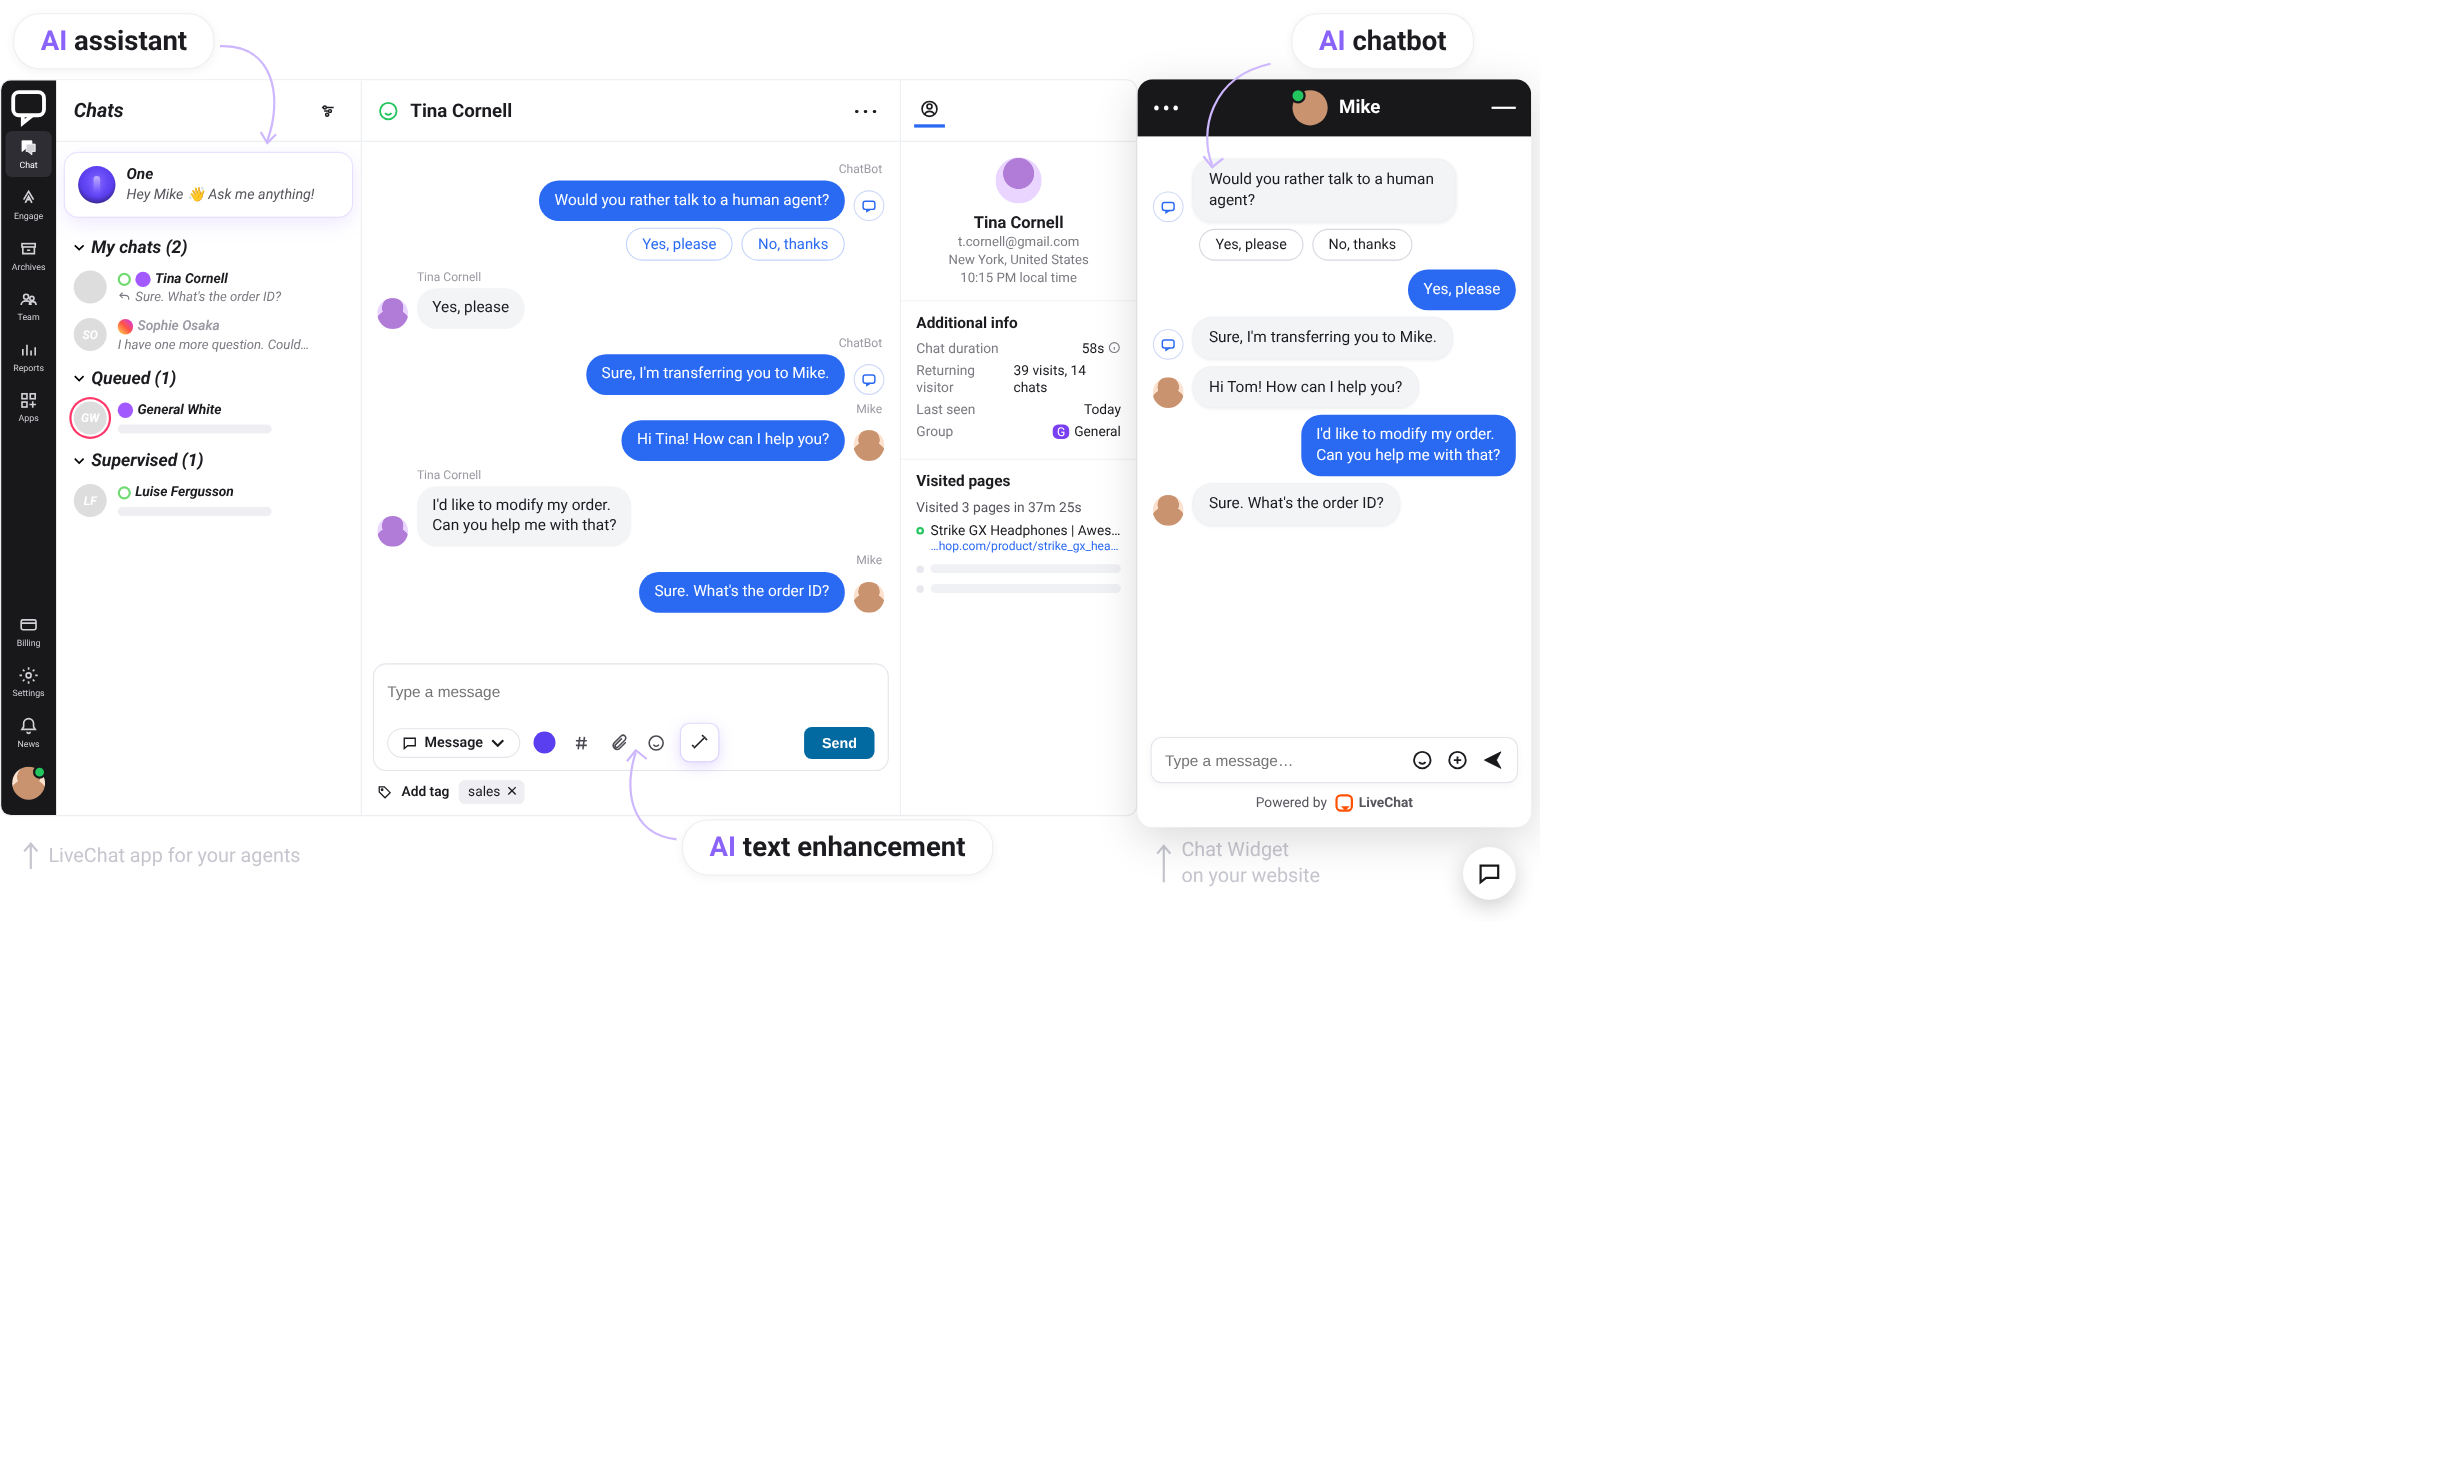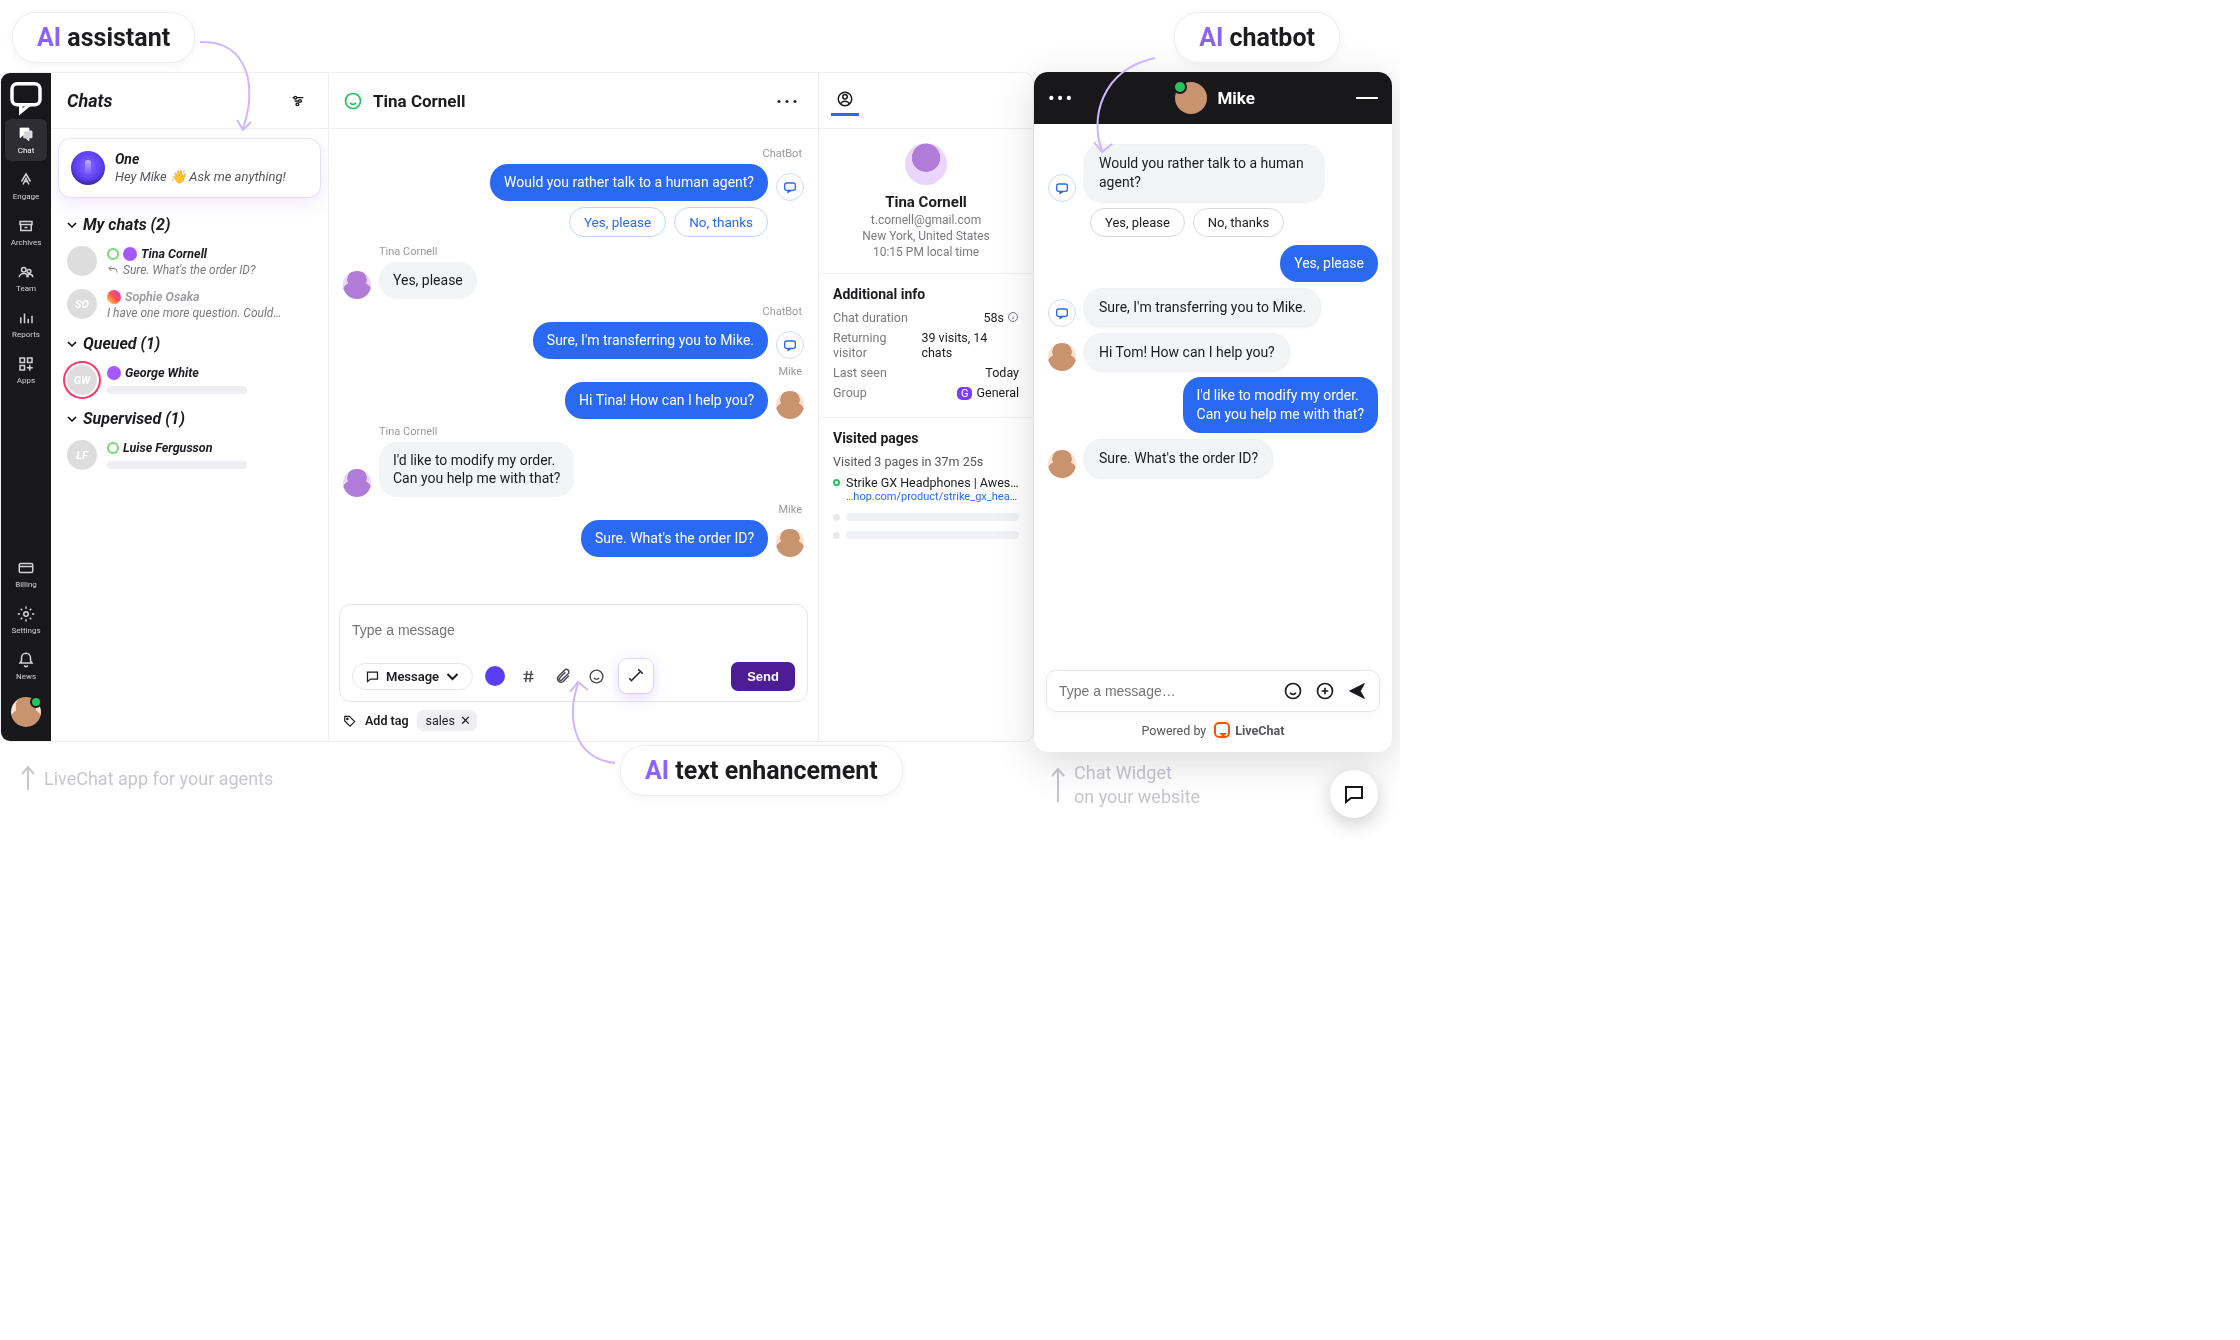--- a/index.html
+++ b/index.html
@@ -188,21 +188,21 @@
   .comp-icon { width:22px;height:22px; display:flex;align-items:center;justify-content:center; cursor:pointer; }
   .comp-icon.circle { width:20px;height:20px;border-radius:50%;background:#5a3ff0; }
   .comp-icon svg{width:17px;height:17px;stroke:#4a4a52;}
   .wand-btn {
     width:34px;height:34px;border-radius:8px;
     box-shadow:0 0 0 1px rgba(138,99,249,.2), 0 4px 14px rgba(138,99,249,.25);
     display:flex;align-items:center;justify-content:center; cursor:pointer; background:#fff;
   }
   .wand-btn svg{width:18px;height:18px;stroke:#1b1b20;}
   .send-btn {
-    margin-left:auto; background:#4c1d95; color:#fff; border:none; border-radius:7px;
+    margin-left:auto; background:#0369a1; color:#fff; border:none; border-radius:7px;
     padding:7px 16px; font-size:13px; font-weight:600; cursor:pointer;
   }
 
   .tag-row { display:flex; gap:8px; align-items:center; margin:0 14px 10px 14px; font-size:12.5px; }
   .tag-row svg {width:14px;height:14px;}
   .tag-pill { background:#efeff3; border-radius:6px; padding:3px 6px 3px 9px; display:flex; gap:5px; align-items:center; font-size:12.5px;justify-content:space-between; }
   .tag-pill .x { font-size:13px; cursor:pointer; }
 
   
   .col-details {
@@ -479,21 +479,21 @@
             <path d="M1 3 L5 7 L9 3" fill="none" stroke="#000" stroke-width="1.5"></path>
           </svg>
         <span>Queued (1)</span>
       </div>
 
       <div class="chat-item">
         <div class="av av-gw ring">GW</div>
         <div class="meta">
           <div class="row1">
             <span class="src" style="background:#a259ff"></span>
-            <span>George White</span>
+            <span>General White</span>
           </div>
           <div class="skeleton s1"></div>
         </div>
       </div>
 
       <div class="section-label">
         <svg viewBox="0 0 10 10">
             <path d="M1 3 L5 7 L9 3" fill="none" stroke="#000" stroke-width="1.5"></path>
           </svg>
         <span>Supervised (1)</span>

